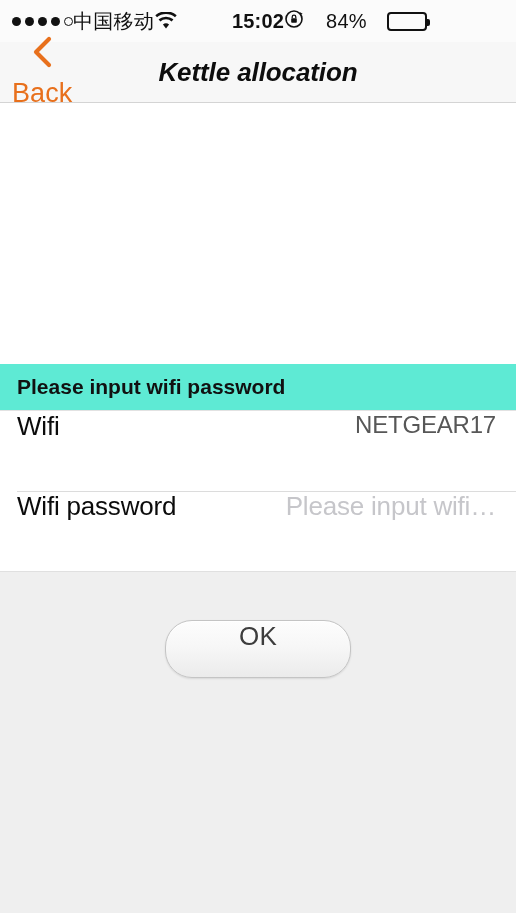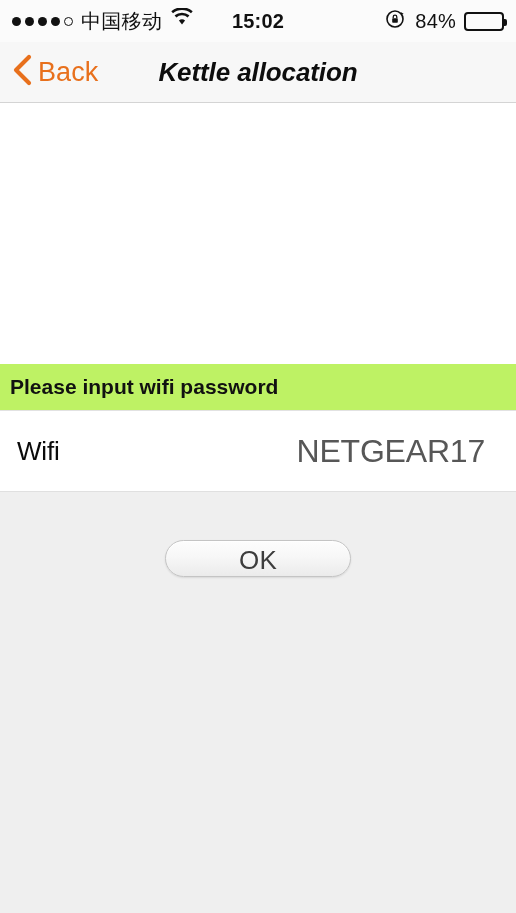--- a/index.html
+++ b/index.html
@@ -28,35 +28,35 @@
     width: 516px;
     height: 42px;
     background: #fbfbfb;
     display: flex;
     align-items: center;
     box-sizing: border-box;
     padding: 0 12px;
   }
   .sb-left {
     display: flex;
-    gap: 8px;
+    align-items: center;
     flex: 1 1 0;
   }
   .sb-center {
     flex: 0 0 auto;
     display: flex;
     align-items: flex-start;
     justify-content: center;
   }
   .sb-right {
     flex: 1 1 0;
     display: flex;
     align-items: center;
-    justify-content: flex-end;
-    gap: 8px;
+    justify-content: flex-start;
+    gap: 20px;
   }
   .signal-dots {
     display: flex;
     align-items: center;
     gap: 4px;
   }
   .dot {
     width: 9px; height: 9px;
     border-radius: 50%;
     background: #111111;
@@ -118,20 +118,21 @@
     display: flex;
     align-items: center;
   }
   #back-button {
     position: absolute;
     left: 12px;
     display: flex;
     align-items: center;
     gap: 6px;
     cursor: pointer;
+    flex-direction: column;
   }
   .back-label {
     font-size: 27px;
     color: #e8701c;
     letter-spacing: 0.1px;
   }
   #nav-title {
     position: absolute;
     left: 0; right: 0;
     text-align: center;
@@ -149,54 +150,53 @@
     width: 516px;
     height: 809px;
     background: #ffffff;
   }
   #blank-area {
     height: 260px;
     background: #ffffff;
   }
   #section-header {
     height: 47px;
-    background: #bef264;
+    background: #5eead4;
     border-bottom: 1px solid #e2e2e2;
     display: flex;
     align-items: center;
-    padding-left: 10px;
+    padding-left: 17px;
     box-sizing: border-box;
     font-size: 21px;
     font-weight: bold;
     color: #111;
   }
   .table-row {
     position: relative;
     height: 80px;
     background: #ffffff;
     display: flex;
-    align-items: center;
-    padding: 0 31px 0 17px;
+    padding: 0 20px 0 17px;
     box-sizing: border-box;
   }
   .table-row + .table-row::before {
     content: "";
     position: absolute;
     top: 0; left: 17px; right: 0;
     height: 1px;
     background: #dcdcdc;
   }
   .row-label {
     font-size: 26px;
     color: #0b0b0b;
     letter-spacing: -0.2px;
   }
   .row-value {
     margin-left: auto;
-    font-size: 32px;
+    font-size: 24px;
     color: #575757;
     letter-spacing: -0.2px;
   }
   .row-placeholder {
     margin-left: auto;
     font-size: 26px;
     color: #c6c6ca;
     letter-spacing: -0.2px;
   }
 
@@ -225,27 +225,27 @@
     height: 462px;
     background: #efefef;
     border-top: 1px solid #e0e0e0;
   }
   #ok-button {
     position: absolute;
     top: 48px;
     left: 50%;
     transform: translateX(-50%);
     width: 186px;
-    height: 37px;
+    height: 58px;
     border-radius: 27px;
     background: linear-gradient(180deg, #fdfdfd 0%, #f7f7f7 45%, #ebebeb 100%);
     border: 1px solid #c4c4c4;
     box-shadow: 0 1px 2px rgba(0,0,0,0.10), inset 0 1px 0 rgba(255,255,255,0.9);
     display: flex;
-    align-items: flex-end;
+    align-items: flex-start;
     justify-content: center;
     box-sizing: border-box;
     cursor: pointer;
   }
   .ok-label {
     font-size: 26px;
     color: #3d3d3d;
     letter-spacing: 0.3px;
   }
 </style>
@@ -309,20 +309,24 @@
 
     <div id="blank-area"></div>
 
     <div id="section-header">Please input wifi password</div>
 
     <div class="table-row">
       <span class="row-label">Wifi</span>
       <span class="row-value">NETGEAR17</span>
     </div>
 
+    <div class="table-row">
+      <span class="row-label">Wifi password</span>
+      <span class="row-placeholder">Please input wifi…</span>
+    </div>
 
 
     <div id="footer-area">
       <div id="ok-button">
         <span class="ok-label">OK</span>
       </div>
 
     </div>
 
   </div>

